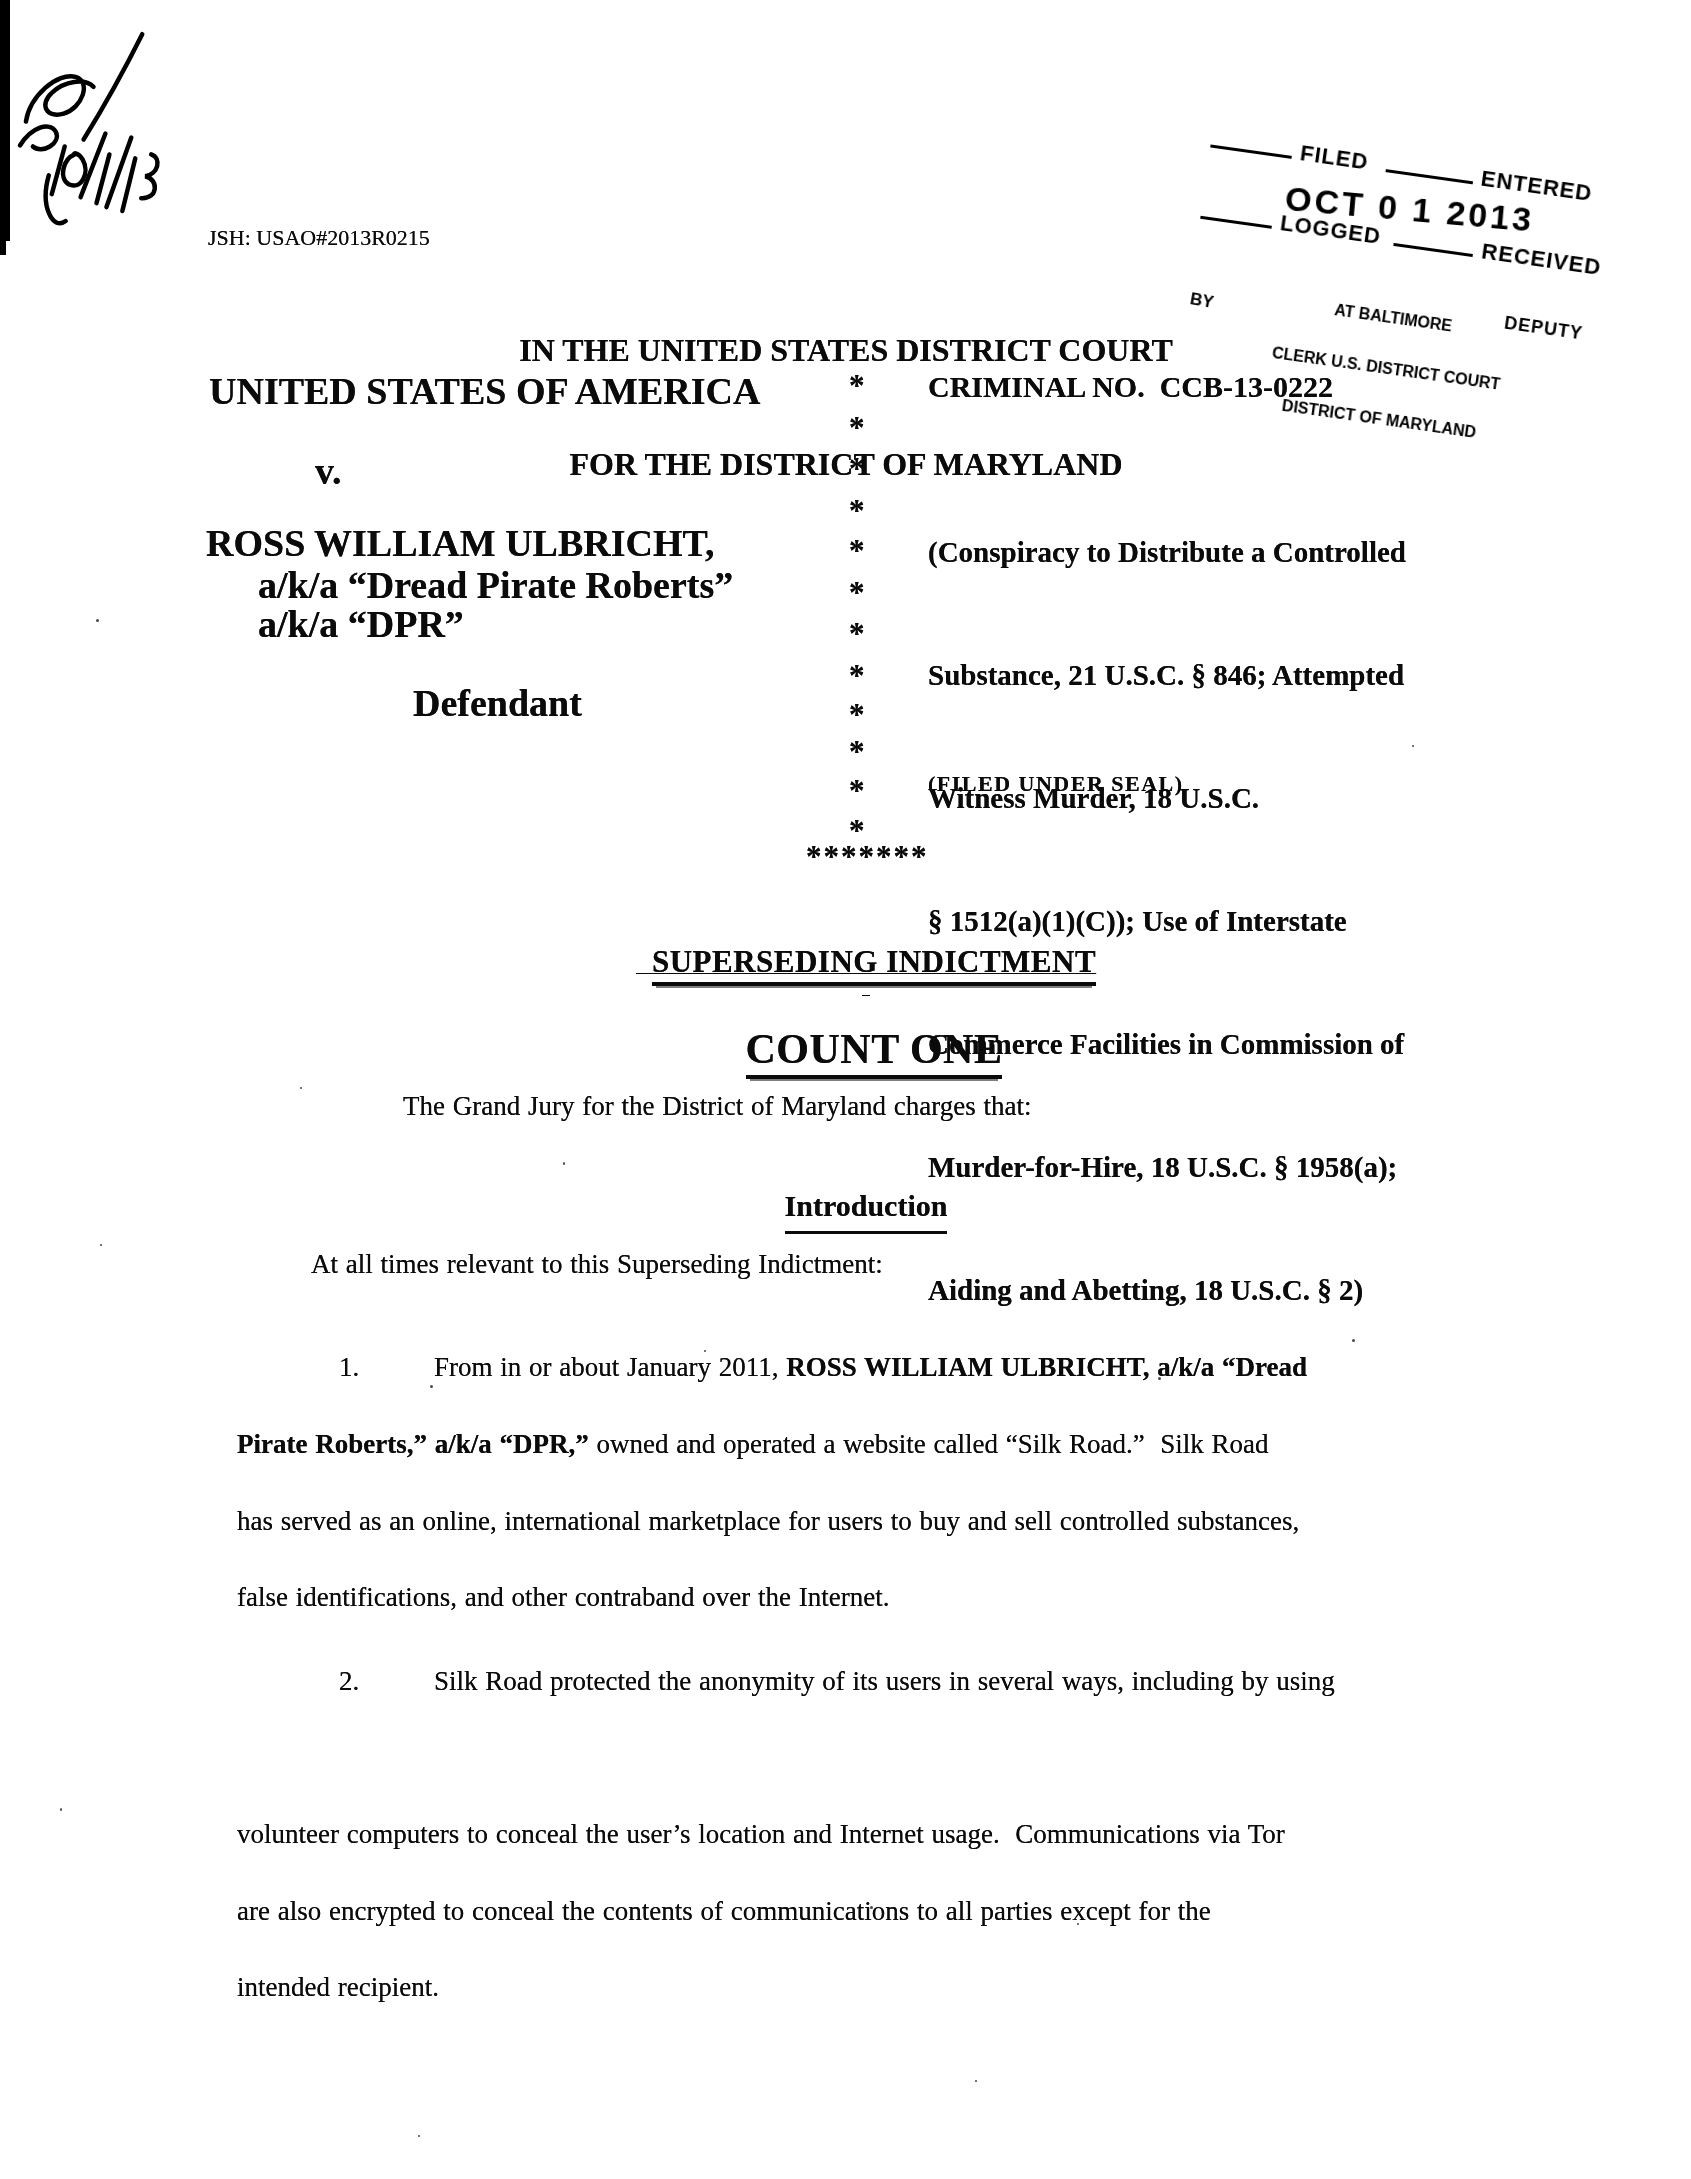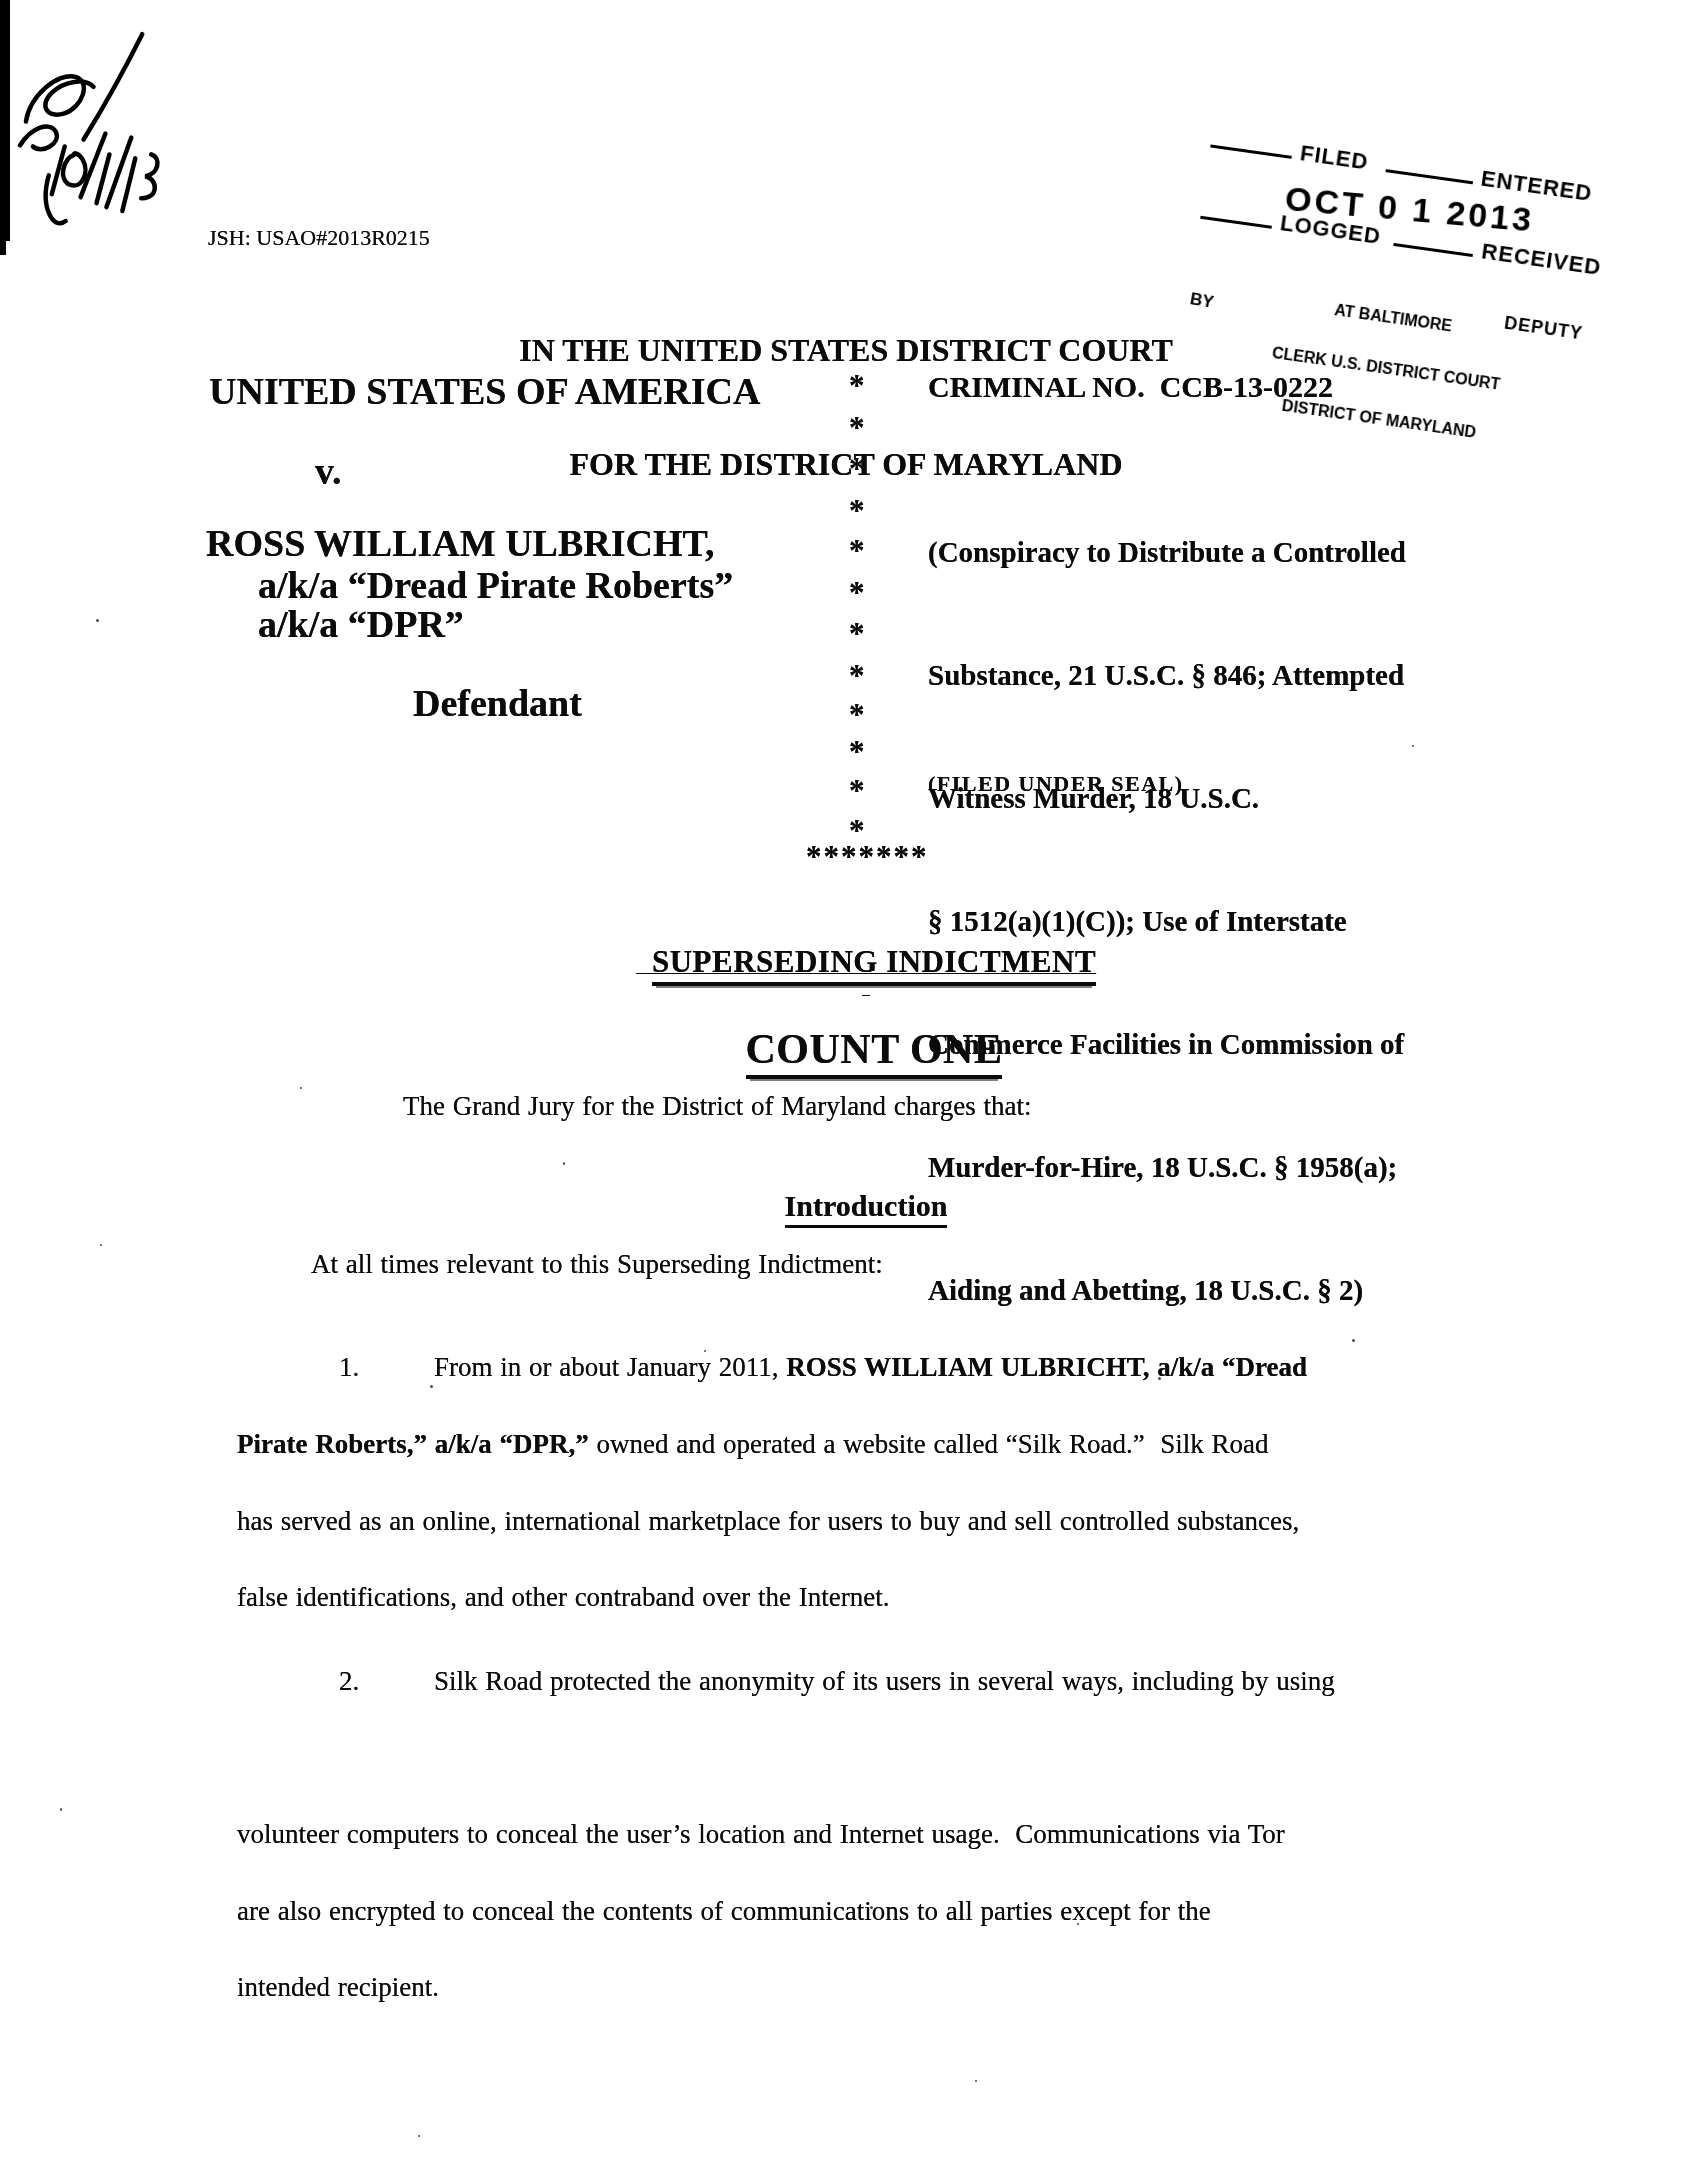--- a/index.html
+++ b/index.html
@@ -8,21 +8,21 @@
     background:#ffffff; overflow:hidden;
     font-family:"Liberation Serif", serif; color:#0b0b0b;
   }
   .abs { position:absolute; white-space:pre; }
   .serif { text-shadow:0 0 0.6px rgba(0,0,0,0.8); }
   .b { font-weight:bold; }
   .cap { font-size:38px; line-height:34px; }
   .chg { font-size:29px; line-height:41px; }
   .bodytxt { font-size:27px; word-spacing:1px; }
   .centerwrap { text-align:center; }
-  .ul3 { border-bottom:3px solid #0b0b0b; padding-bottom:3px; }
+  .ul3 { border-bottom:3px solid #0b0b0b; padding-bottom:9px; }
   .ul4 { border-bottom:4px solid #0b0b0b; padding-bottom:3px; box-shadow:0 6px 0 -4px rgba(20,20,20,.55); }
   .num { display:inline-block; width:95px; }
   .star { font-size:31px; font-weight:bold; }
   
   .stamp { color:#000; font-family:"Liberation Sans", sans-serif; filter:blur(0.5px) contrast(1.35); }
   .srow { white-space:nowrap; }
   .sline { display:inline-block; border-bottom:3px solid #000; height:14px; margin-right:8px; }
   .sword { font-weight:bold; font-size:22px; letter-spacing:1px; }
   .clerkstamp { width:269px; text-align:center; font-weight:bold; line-height:17px; }
   .speck { position:absolute; background:#1a1a1a; border-radius:50%; opacity:.8; }

